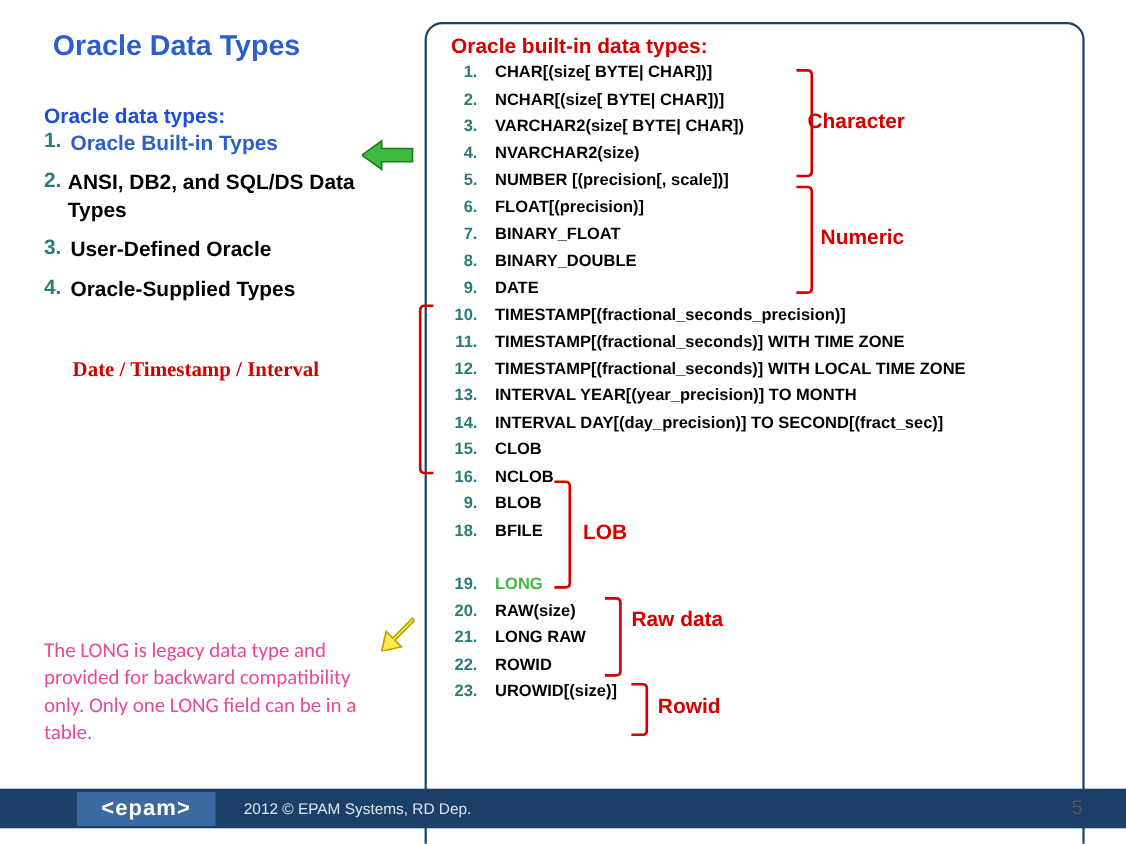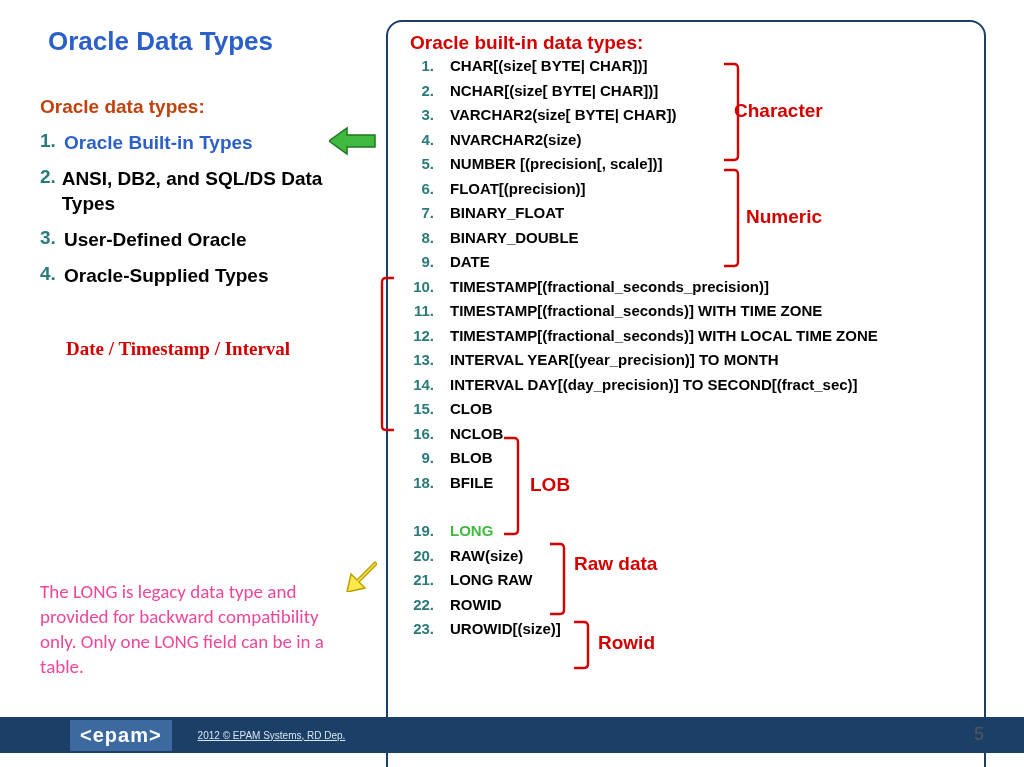--- a/index.html
+++ b/index.html
@@ -32,22 +32,21 @@
   }
   .left-col{
     position:absolute;
     left:40px;top:96px;
     width:310px;
   }
   .sub-heading{
     font-family:Verdana,Arial,sans-serif;
     font-size:19px;
     font-weight:700;
-    color:#c2410c;
-    margin-bottom:12px;
+    color:#1d4ed8;
   }
   .cat-list .row{
     display:flex;
     align-items:flex-start;
     margin-bottom:10px;
   }
   .cat-list .num{
     width:24px;
     color:var(--teal);
     font-family:Verdana,Arial,sans-serif;
@@ -142,31 +141,30 @@
     width:100%;height:36px;
     background:var(--footer);
     display:flex;
     align-items:center;
     color:#fff;
     font-size:14px;
   }
   .epam-badge{
     margin-left:70px;
     background:#3c6aa0;
-    padding:4px 10px;
+    padding:4px 22px;
     font-family:Arial,sans-serif;
     font-weight:700;
     font-size:20px;
     letter-spacing:1px;
   }
   .copyright{
     margin-left:26px;
     color:#d9e6f5;
-    font-size:10px;
-    text-decoration:underline;
+    font-size:14px;
   }
   .page-num{
     position:absolute;
     right:40px;bottom:22px;
     font-size:18px;
     color:#555;
   }
 </style>
 </head>
 <body>

